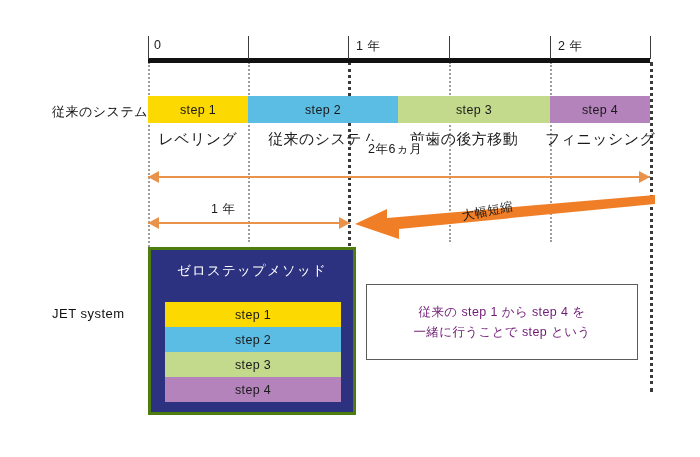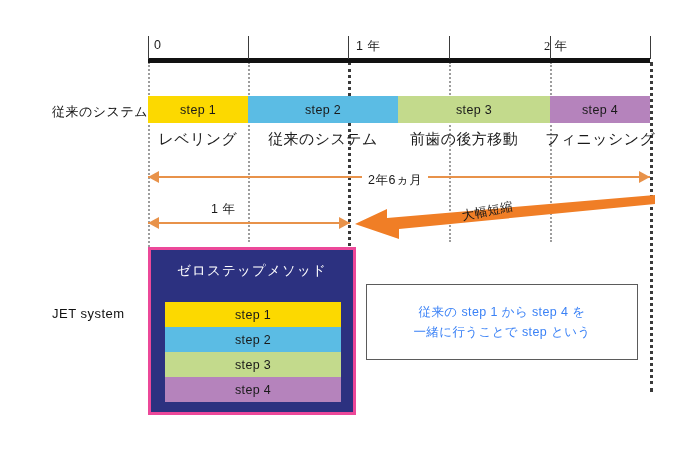--- a/index.html
+++ b/index.html
@@ -77,42 +77,42 @@
   .bigarrow{position:absolute;left:355px;top:195px;width:300px;height:52px;}
   .bigarrow-text{
     position:absolute;left:462px;top:208px;font-size:12.5px;color:#1a1a1a;
     letter-spacing:.5px;white-space:nowrap;
     transform:rotate(-11deg);transform-origin:left center;
   }
 
   
   .jetbox{
     position:absolute;left:148px;top:247px;width:208px;height:168px;
-    background:#2C3180;border:3px solid #ec4899;box-sizing:border-box;
+    background:#2C3180;border:3px solid #4d7c0f;box-sizing:border-box;
   }
   .jettitle{
     position:absolute;left:0;top:12px;width:100%;
     text-align:center;color:#ffffff;font-size:13.5px;letter-spacing:1.2px;
   }
   .jetsteps{
     position:absolute;left:14px;top:52px;width:176px;
   }
   .jetstep{
     height:25px;display:flex;align-items:center;justify-content:center;
     font-size:12.5px;color:#1a1a1a;letter-spacing:.3px;
   }
 
   
   .notebox{
     position:absolute;left:366px;top:284px;width:272px;height:76px;
     background:#ffffff;border:1px solid #5b5b5b;box-sizing:border-box;
     display:flex;flex-direction:column;align-items:center;justify-content:center;
   }
   .noteline{
-    font-size:12.5px;color:#3b82f6;letter-spacing:.4px;
+    font-size:12.5px;color:#701a75;letter-spacing:.4px;
     line-height:20px;white-space:nowrap;
   }
 </style>
 </head>
 <body>
 
 <div id="stage">
 
   <div class="vline-light abs" style="left:148px;top:62px;height:300px;"></div>
   <div class="vline-light abs" style="left:248px;top:62px;height:180px;"></div>
@@ -125,42 +125,42 @@
   <div class="axis-bar"></div>
   <div class="axis-tick" style="left:148px;"></div>
   <div class="axis-tick" style="left:248px;"></div>
   <div class="axis-tick" style="left:348px;"></div>
   <div class="axis-tick" style="left:449px;"></div>
   <div class="axis-tick" style="left:550px;"></div>
   <div class="axis-tick" style="left:650px;"></div>
 
   <div class="axis-label" style="left:154px;">0</div>
   <div class="axis-label" style="left:356px;">1 年</div>
-  <div class="axis-label" style="left:544px;font-family:Liberation Serif, serif;">2 年</div>
+  <div class="axis-label" style="left:558px;">2 年</div>
 
   <div class="rowlabel" style="left:52px;top:103px;">従来のシステム</div>
 
   <div class="steprow">
     <div class="stepseg" style="left:0px;width:100px;background:#FCD900;">step 1</div>
     <div class="stepseg" style="left:100px;width:150px;background:#5BBCE4;">step 2</div>
     <div class="stepseg" style="left:250px;width:152px;background:#C3DA8C;">step 3</div>
     <div class="stepseg" style="left:402px;width:100px;background:#B583BC;">step 4</div>
   </div>
 
   <div class="stepdesc" style="left:148px;width:100px;">レベリング</div>
   <div class="stepdesc" style="left:248px;width:150px;">従来のシステム</div>
   <div class="stepdesc" style="left:388px;width:152px;">前歯の後方移動</div>
   <div class="stepdesc" style="left:550px;width:100px;">フィニッシング</div>
 
   <div class="measure" style="left:148px;top:170px;width:502px;">
     <div class="shaft"></div>
     <div class="head left"></div>
     <div class="head right"></div>
   </div>
-  <div class="measure-text" style="left:362px;top:172px;">2年6ヵ月</div>
+  <div class="measure-text" style="left:362px;top:141px;">2年6ヵ月</div>
 
   <div class="measure" style="left:148px;top:216px;width:202px;">
     <div class="shaft"></div>
     <div class="head left"></div>
     <div class="head right"></div>
   </div>
   <div class="measure-text" style="left:205px;top:201px;">1 年</div>
 
   <div class="bigarrow">
     <svg width="300" height="52" viewBox="0 0 300 52">

